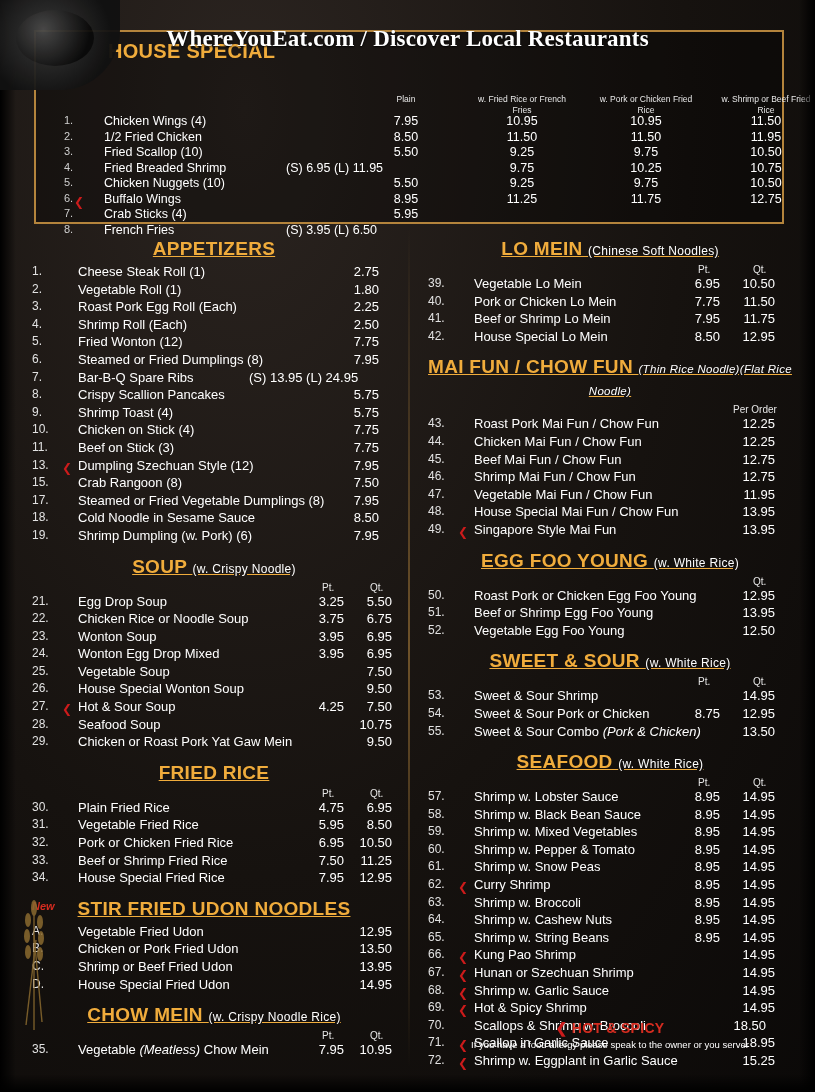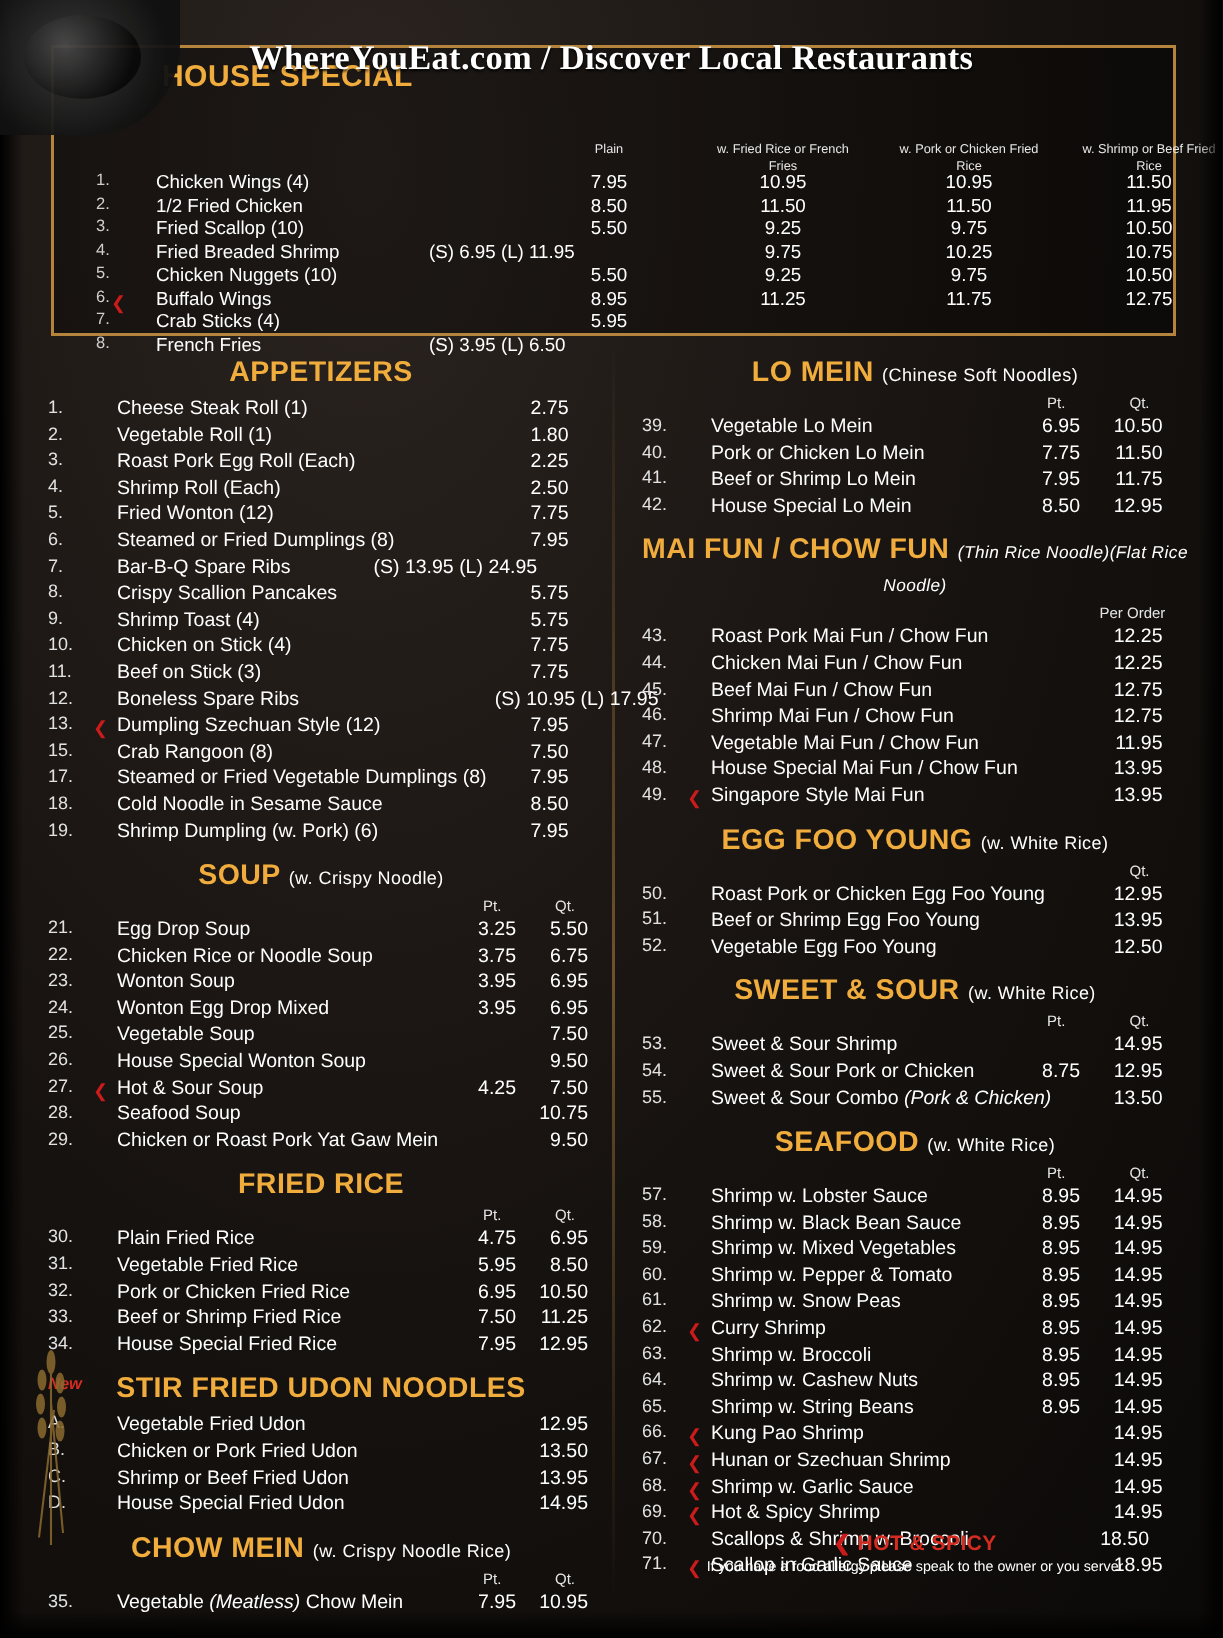--- a/index.html
+++ b/index.html
@@ -29,21 +29,21 @@
   .hs-row .c2{position:absolute;left:446px;width:80px;text-align:center;}
   .hs-row .c3{position:absolute;left:570px;width:80px;text-align:center;}
   .hs-row .c4{position:absolute;left:690px;width:80px;text-align:center;}
   .hs-row .wide{position:absolute;left:250px;width:180px;text-align:left;}
   
   .col{position:absolute;top:228px;}
   .colL{left:24px;width:380px;}
   .colR{left:420px;width:380px;}
   .divider{position:absolute;left:408px;top:228px;width:2px;height:840px;
     background:linear-gradient(to bottom,rgba(180,132,60,.0),rgba(180,132,60,.55),rgba(180,132,60,.0));}
-  .sec-title{color:#f0ac3c;font-size:19px;font-weight:bold;text-align:center;margin:10px 0 4px;letter-spacing:.3px;}
+  .sec-title{color:#f0ac3c;font-size:19px;font-weight:bold;text-align:center;margin:10px 0 4px;letter-spacing:.3px;text-decoration:underline;}
   .sec-title .sub{color:#fff;font-size:12px;font-weight:normal;}
   .sec-title .sub-i{color:#fff;font-size:11.5px;font-style:italic;font-weight:normal;}
   .colhead{position:relative;height:12px;font-size:10px;color:#e6e6e6;}
   .colhead .a{position:absolute;}
   .item{position:relative;height:17.6px;font-size:13px;color:#fff;white-space:nowrap;}
   .item .num{position:absolute;left:8px;width:26px;text-align:left;color:#e2e2e2;font-size:12px;}
   .item .nm{position:absolute;left:54px;}
   .item .nm i{font-style:italic;}
   .item .p1{position:absolute;text-align:right;}
   .item .p2{position:absolute;text-align:right;}
@@ -195,25 +195,20 @@
         <span class="num">10.</span>
         <span class="nm">Chicken on Stick (4)</span>
         <span class="p1" style="left:315px;width:40px;">7.75</span>
       </div>
       <div class="item">
         <span class="num">11.</span>
         <span class="nm">Beef on Stick (3)</span>
         <span class="p1" style="left:315px;width:40px;">7.75</span>
       </div>
       <div class="item">
-        <span class="num">12.</span>
-        <span class="nm">Boneless Spare Ribs</span>
-        <span class="p1" style="left:225px;width:190px;text-align:right;">(S) 10.95 (L) 17.95</span>
-      </div>
-      <div class="item">
         <span class="chili"></span>
         <span class="num">13.</span>
         <span class="nm">Dumpling Szechuan Style (12)</span>
         <span class="p1" style="left:315px;width:40px;">7.95</span>
       </div>
       <div class="item">
         <span class="num">15.</span>
         <span class="nm">Crab Rangoon (8)</span>
         <span class="p1" style="left:315px;width:40px;">7.50</span>
       </div>
@@ -557,20 +552,26 @@
       <div class="item">
         <span class="num">70.</span>
         <span class="nm">Scallops &amp; Shrimp w. Broccoli</span>
         <span class="p2" style="left:306px;width:40px;">18.50</span>
       </div>
       <div class="item">
         <span class="chili"></span>
         <span class="num">71.</span>
         <span class="nm">Scallop in Garlic Sauce</span>
         <span class="p2" style="left:315px;width:40px;">18.95</span>
+      </div>
+      <div class="item">
+        <span class="chili"></span>
+        <span class="num">72.</span>
+        <span class="nm">Shrimp w. Eggplant in Garlic Sauce</span>
+        <span class="p2" style="left:315px;width:40px;">15.25</span>
       </div>
     </div>
 
   <svg class="wheat" viewBox="0 0 40 150">
     <g stroke="#8a6a2f" stroke-width="1.4" fill="none">
       <path d="M20 150 L20 30"></path>
         <path d="M12 145 L22 60"></path>
         <path d="M28 142 L20 55"></path>
     </g>
     <g fill="#8a6a2f">

